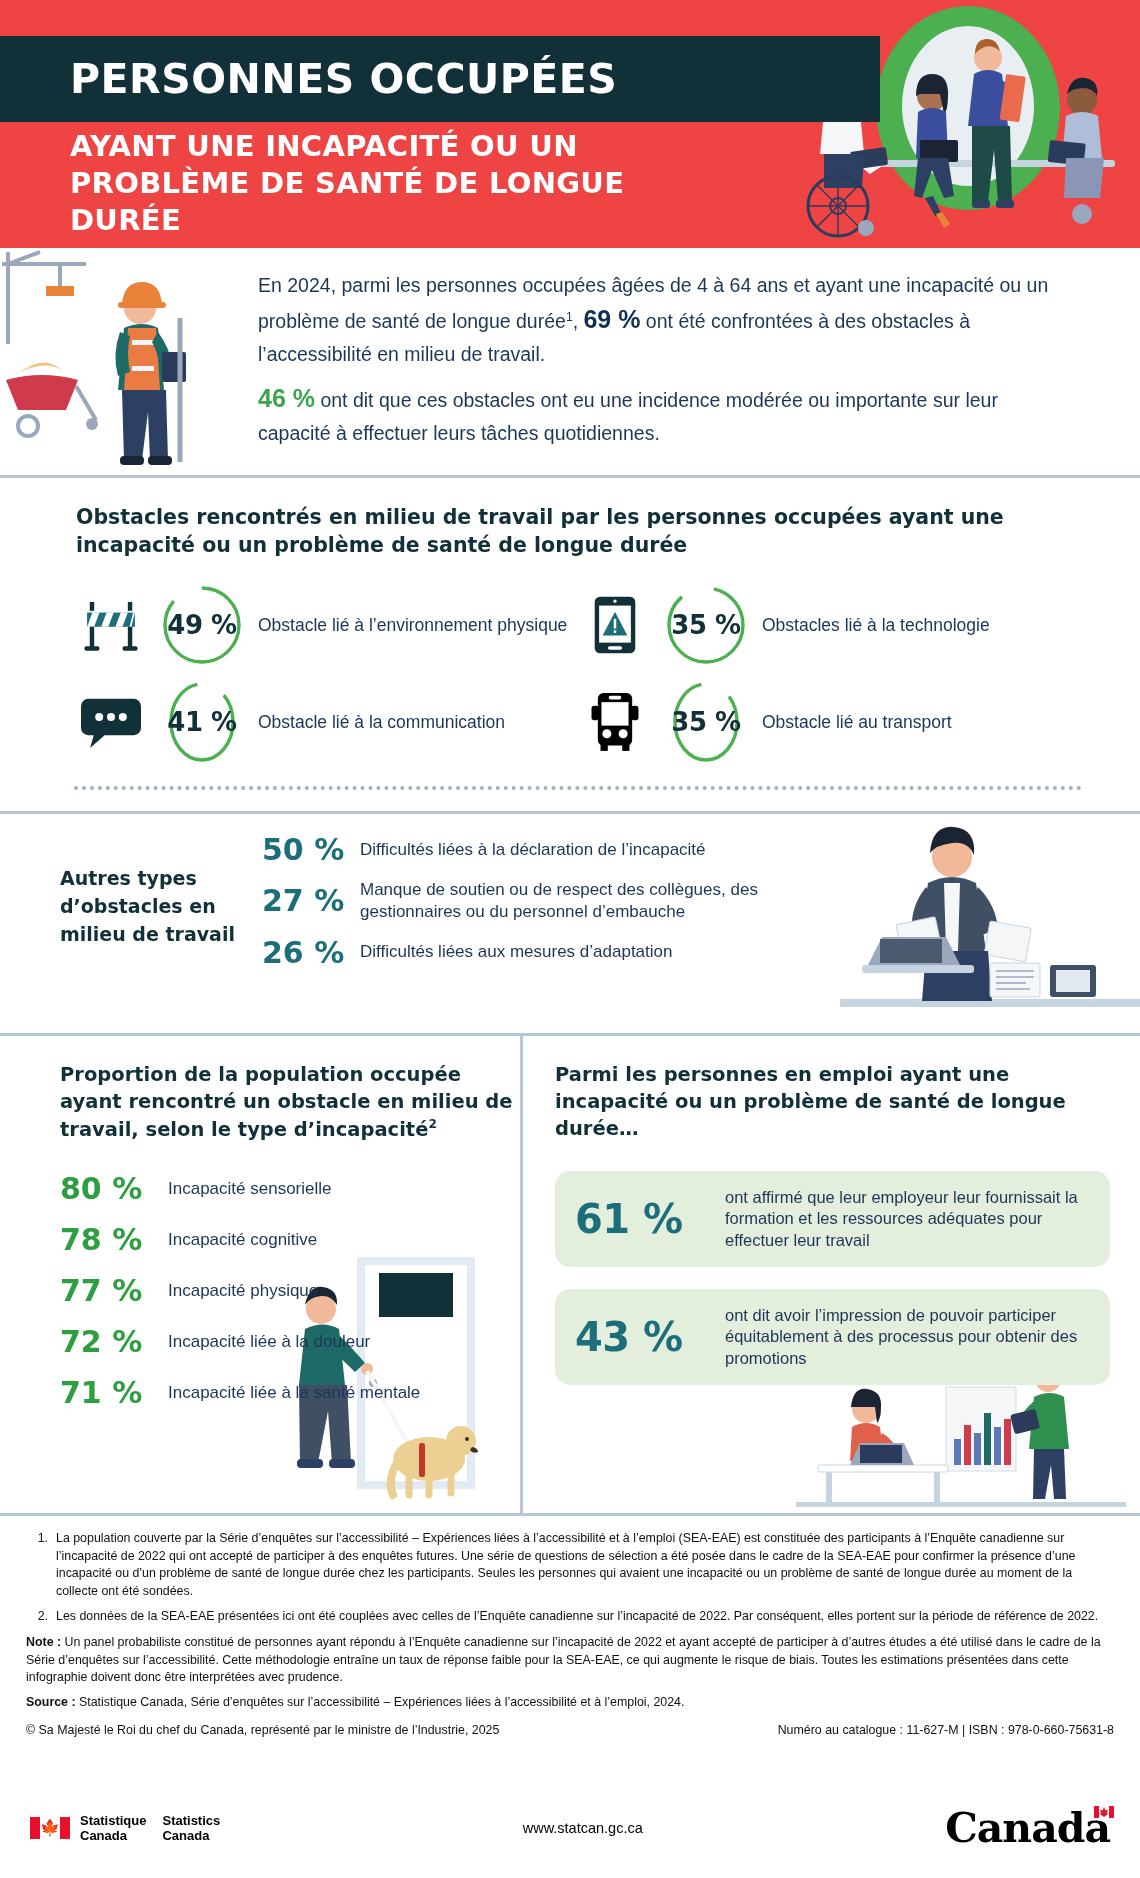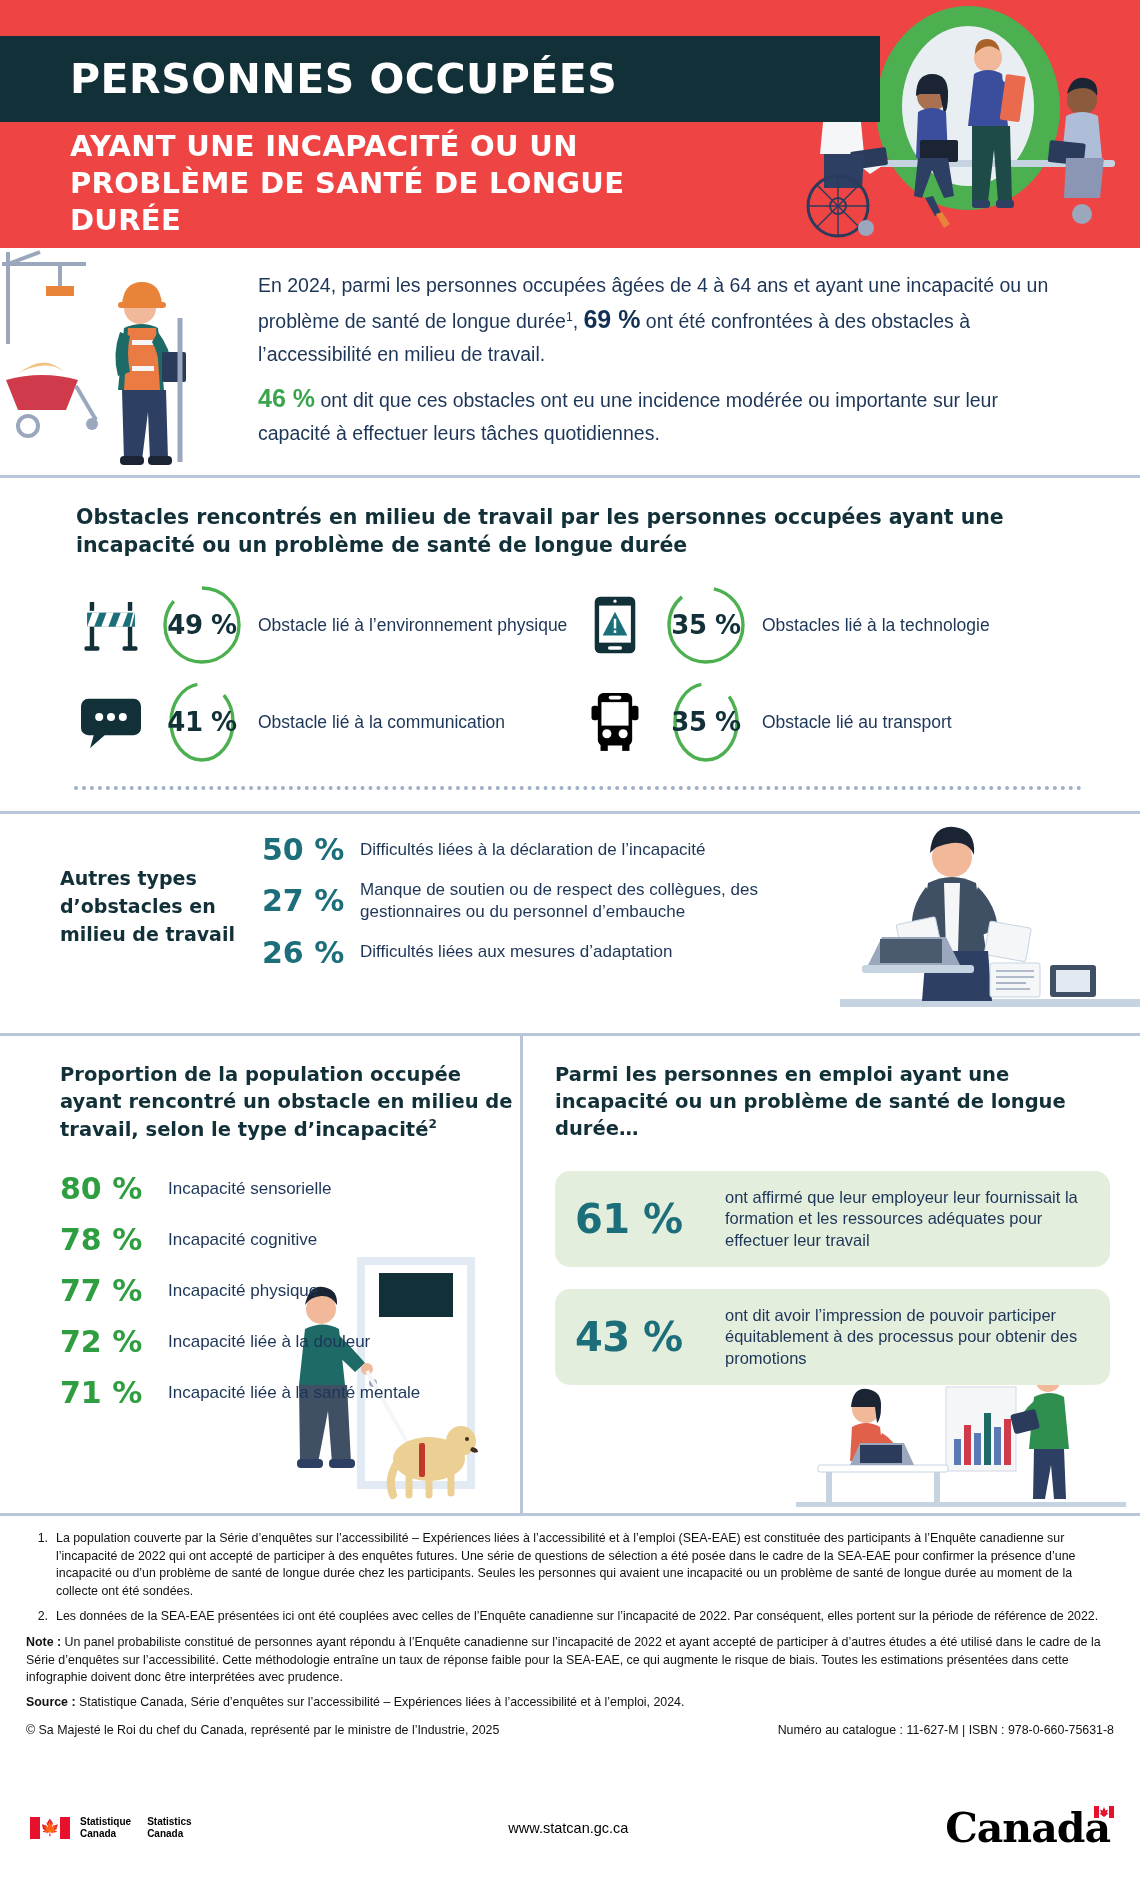--- a/index.html
+++ b/index.html
@@ -228,21 +228,21 @@
     align-items: center;
     justify-content: space-between;
     padding: 0 30px;
     background: #ffffff;
   }
   .sc-logo { display: flex; align-items: center; gap: 10px; }
   .flag { width: 40px; height: 22px; position: relative; background: #ffffff; border: 0; }
   .flag .bar { position: absolute; top: 0; bottom: 0; width: 10px; background: #e8112d; }
   .flag .bar.l { left: 0; } .flag .bar.r { right: 0; }
   .flag .leaf { position: absolute; left: 50%; top: 50%; transform: translate(-50%,-50%); color: #e8112d; font-size: 16px; line-height: 1; }
-  .wordmark-txt { font-size: 10px; font-weight: 700; line-height: 1.18; color: #000; }
+  .wordmark-txt { font-size: 13px; font-weight: 700; line-height: 1.18; color: #000; }
   .wm-group { display: flex; gap: 16px; }
   .url { font-size: 14.5px; color: #000; }
   .canada-wm { font-size: 41px; font-family: "DejaVu Serif", serif; font-weight: 700; letter-spacing: -1px; position: relative; color: #000; }
   .canada-wm .mini-flag { position: absolute; right: -4px; top: 2px; width: 20px; height: 12px; }
 </style>
 </head>
 <body>
 
 <div class="header">
   <svg class="hdr-art" viewBox="0 0 420 248">

